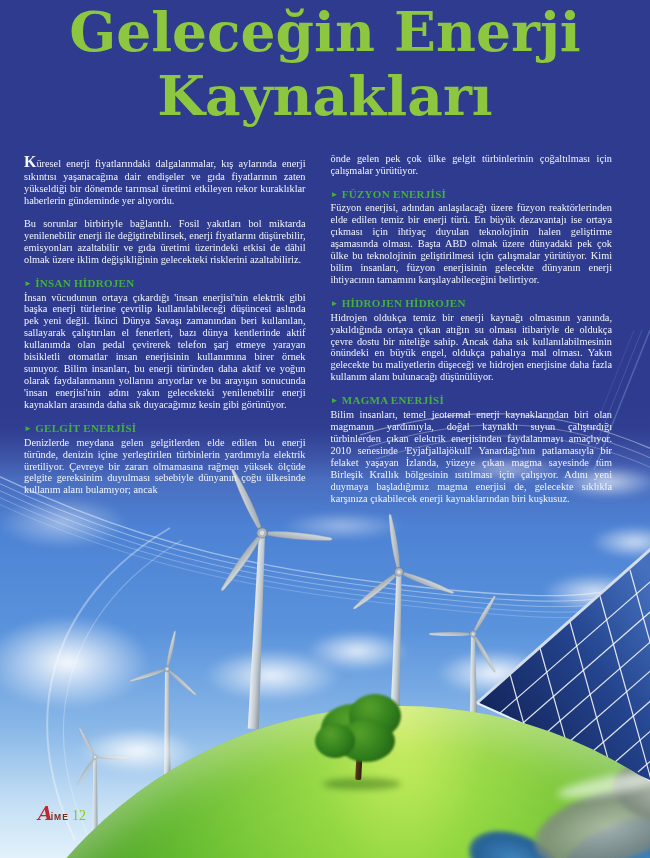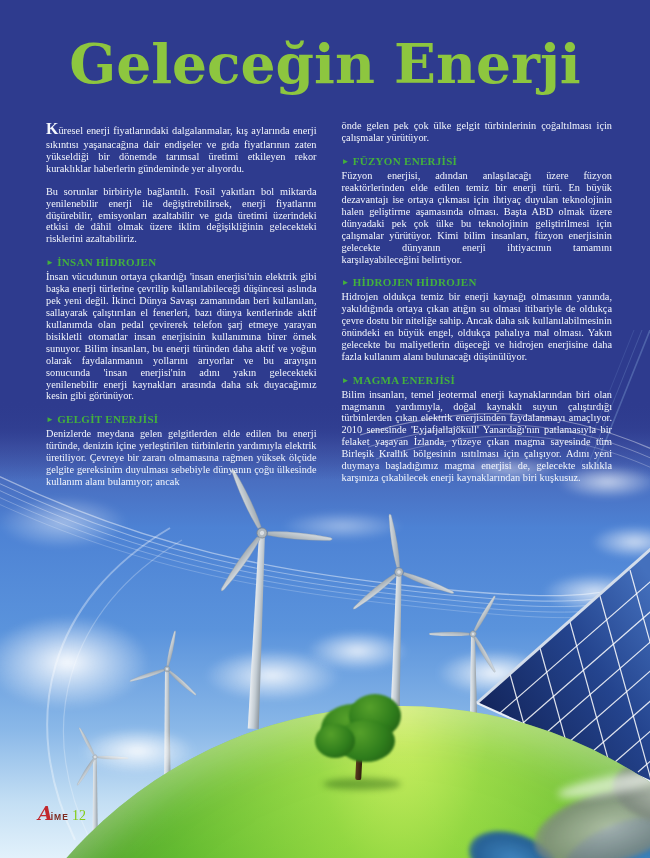--- a/index.html
+++ b/index.html
@@ -37,24 +37,24 @@
     background:rgba(0,60,0,.35);filter:blur(3px);}
 
   
   .footer-logo{position:absolute;left:38px;top:804px;z-index:5;display:flex;align-items:baseline;}
   .logo-a{font-family:"DejaVu Serif",serif;font-style:italic;font-weight:bold;font-size:19px;color:#c1272d;line-height:1;}
   .logo-rest{font-family:"Liberation Sans",sans-serif;font-weight:bold;font-size:8.5px;letter-spacing:1px;color:#7d2a20;margin-left:-2px;text-align:right;}
   .page-num{font-family:"Liberation Serif",serif;font-size:14px;color:#84cc16;margin-left:3px;}
 
   
   .content{position:relative;z-index:3;}
-  .masthead{padding-top:32px;text-align:center;}
+  .masthead{text-align:center;}
   .masthead h1{margin:0;font-family:"DejaVu Serif",serif;font-weight:bold;font-size:55px;line-height:1.17;
     color:#8dc63f;letter-spacing:0;}
-  .columns{display:flex;gap:25px;padding:24px 38px 0 46px;}
+  .columns{display:flex;gap:25px;padding:24px 38px 0 24px;}
   .col{width:283px;color:#f3f6fc;font-size:10.3px;line-height:1.16;text-align:justify;}
   .col p{margin:0 0 11px 0;}
   .lead::first-letter{font-size:1.55em;font-weight:bold;}
   h2.sec{margin:0 0 2px 0;font-size:11px;font-weight:bold;color:#43b13c;letter-spacing:.3px;}
   h2.sec .marker{font-size:8px;position:relative;top:-1px;margin-right:3px;color:#43b13c;}
   .deco-top{position:absolute;right:0;top:330px;z-index:2;}
 </style>
 </head>
 <body>
 
@@ -207,20 +207,21 @@
       <line x1="62" y1="0" x2="6" y2="140" stroke-opacity=".2" stroke-width="1"></line>
       <line x1="54" y1="0" x2="-2" y2="140" stroke-opacity=".14" stroke-width="1"></line>
     </g>
   </svg>
 
   <div class="content">
 
     <header class="masthead">
       <h1>
         <span>Geleceğin Enerji</span><br>
+        <span>Kaynakları</span>
       </h1>
     </header>
 
     <div class="columns">
 
       <div class="col">
         <p class="lead">Küresel enerji fiyatlarındaki dalgalanmalar, kış aylarında enerji sıkıntısı yaşanacağına dair endişeler ve gıda fiyatlarının zaten yükseldiği bir dönemde tarımsal üretimi etkileyen rekor kuraklıklar haberlerin gündeminde yer alıyordu.</p>
         <p>Bu sorunlar birbiriyle bağlantılı. Fosil yakıtları bol miktarda yenilenebilir enerji ile değiştirebilirsek, enerji fiyatlarını düşürebilir, emisyonları azaltabilir ve gıda üretimi üzerindeki etkisi de dâhil olmak üzere iklim değişikliğinin gelecekteki risklerini azaltabiliriz.</p>
 
         <h2 class="sec"><span class="marker">►</span><span>İNSAN HİDROJEN</span></h2>

